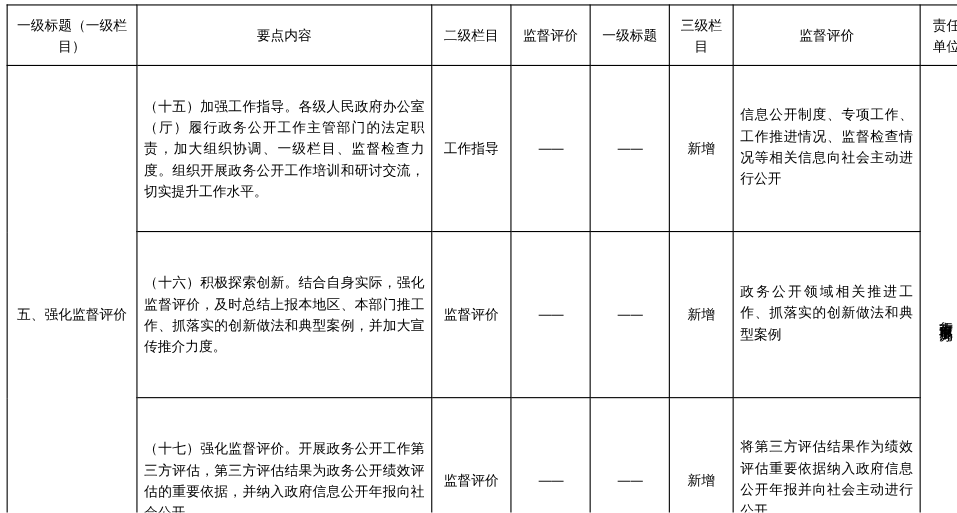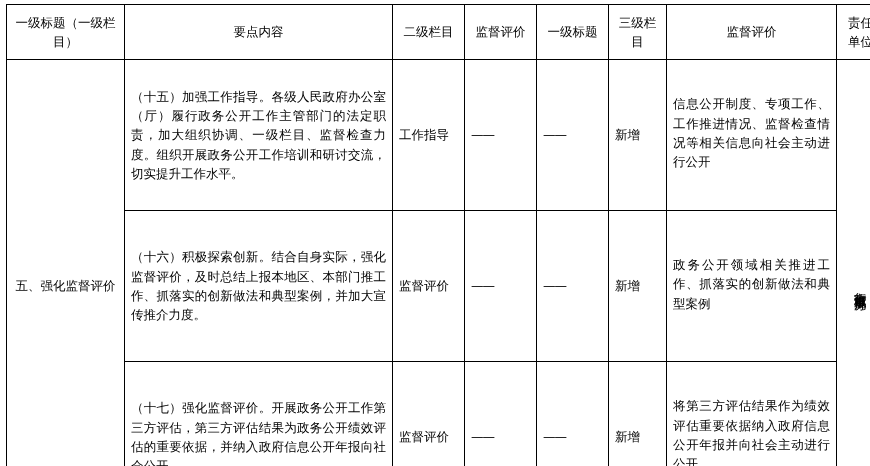--- a/index.html
+++ b/index.html
@@ -56,20 +56,21 @@
     font-size: 13px;
   }
   td.cell-content {
     text-align: justify;
     text-justify: inter-ideograph;
     vertical-align: middle;
     line-height: 1.85;
     padding: 8px 10px;
   }
   td.cell-center {
+    text-align: center;
     vertical-align: middle;
   }
   td.cell-note {
     text-align: justify;
     text-justify: inter-ideograph;
     vertical-align: middle;
     line-height: 1.85;
     padding: 8px 8px;
     font-family: Liberation Mono, monospace;
   }

